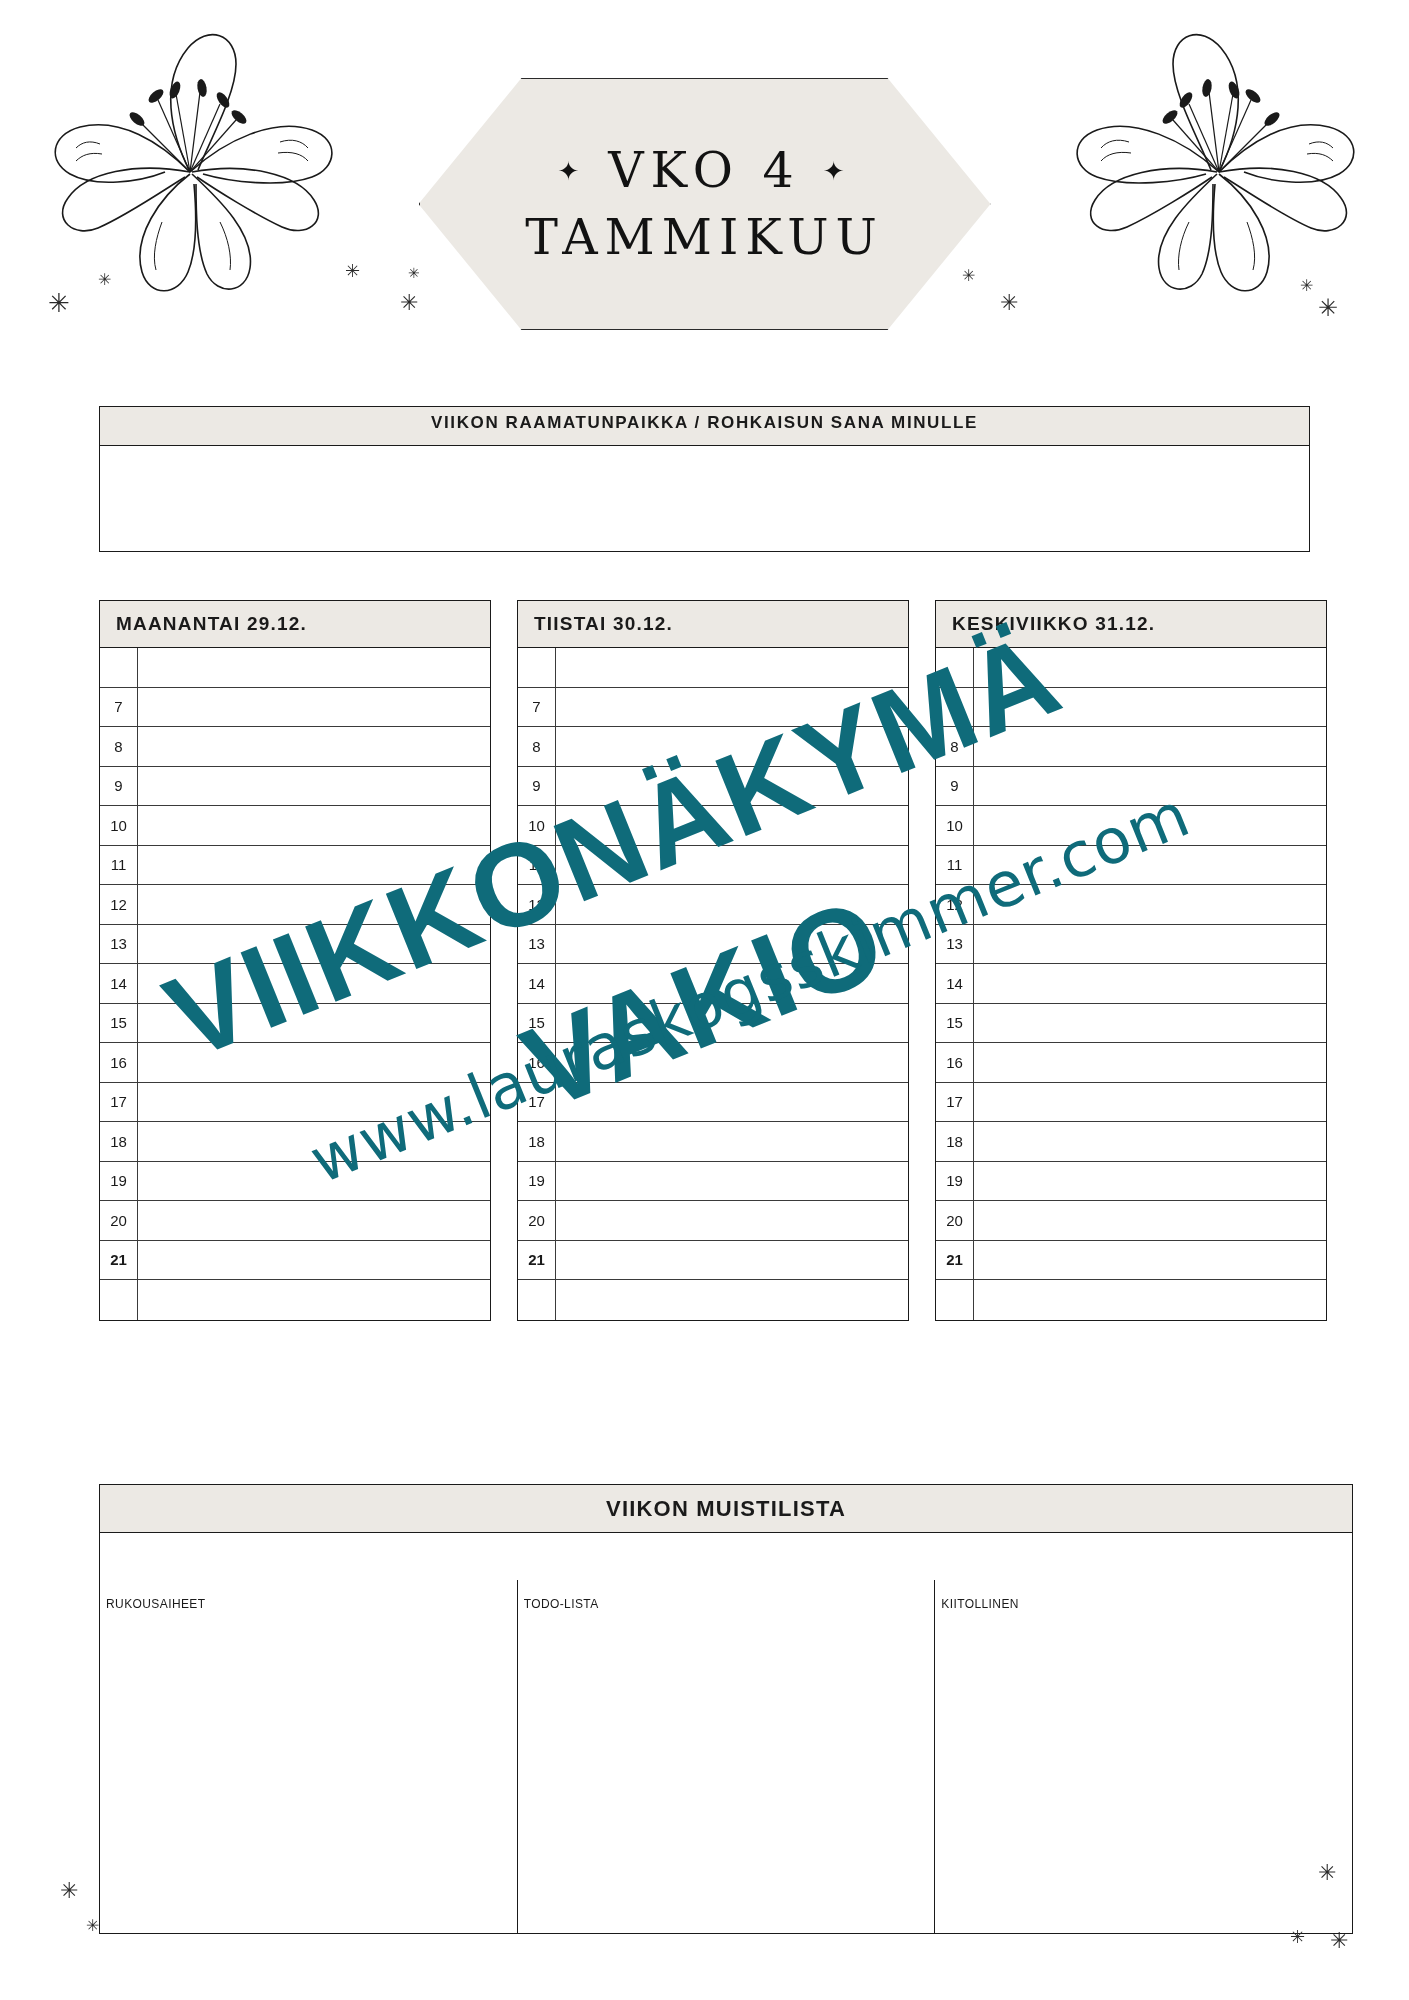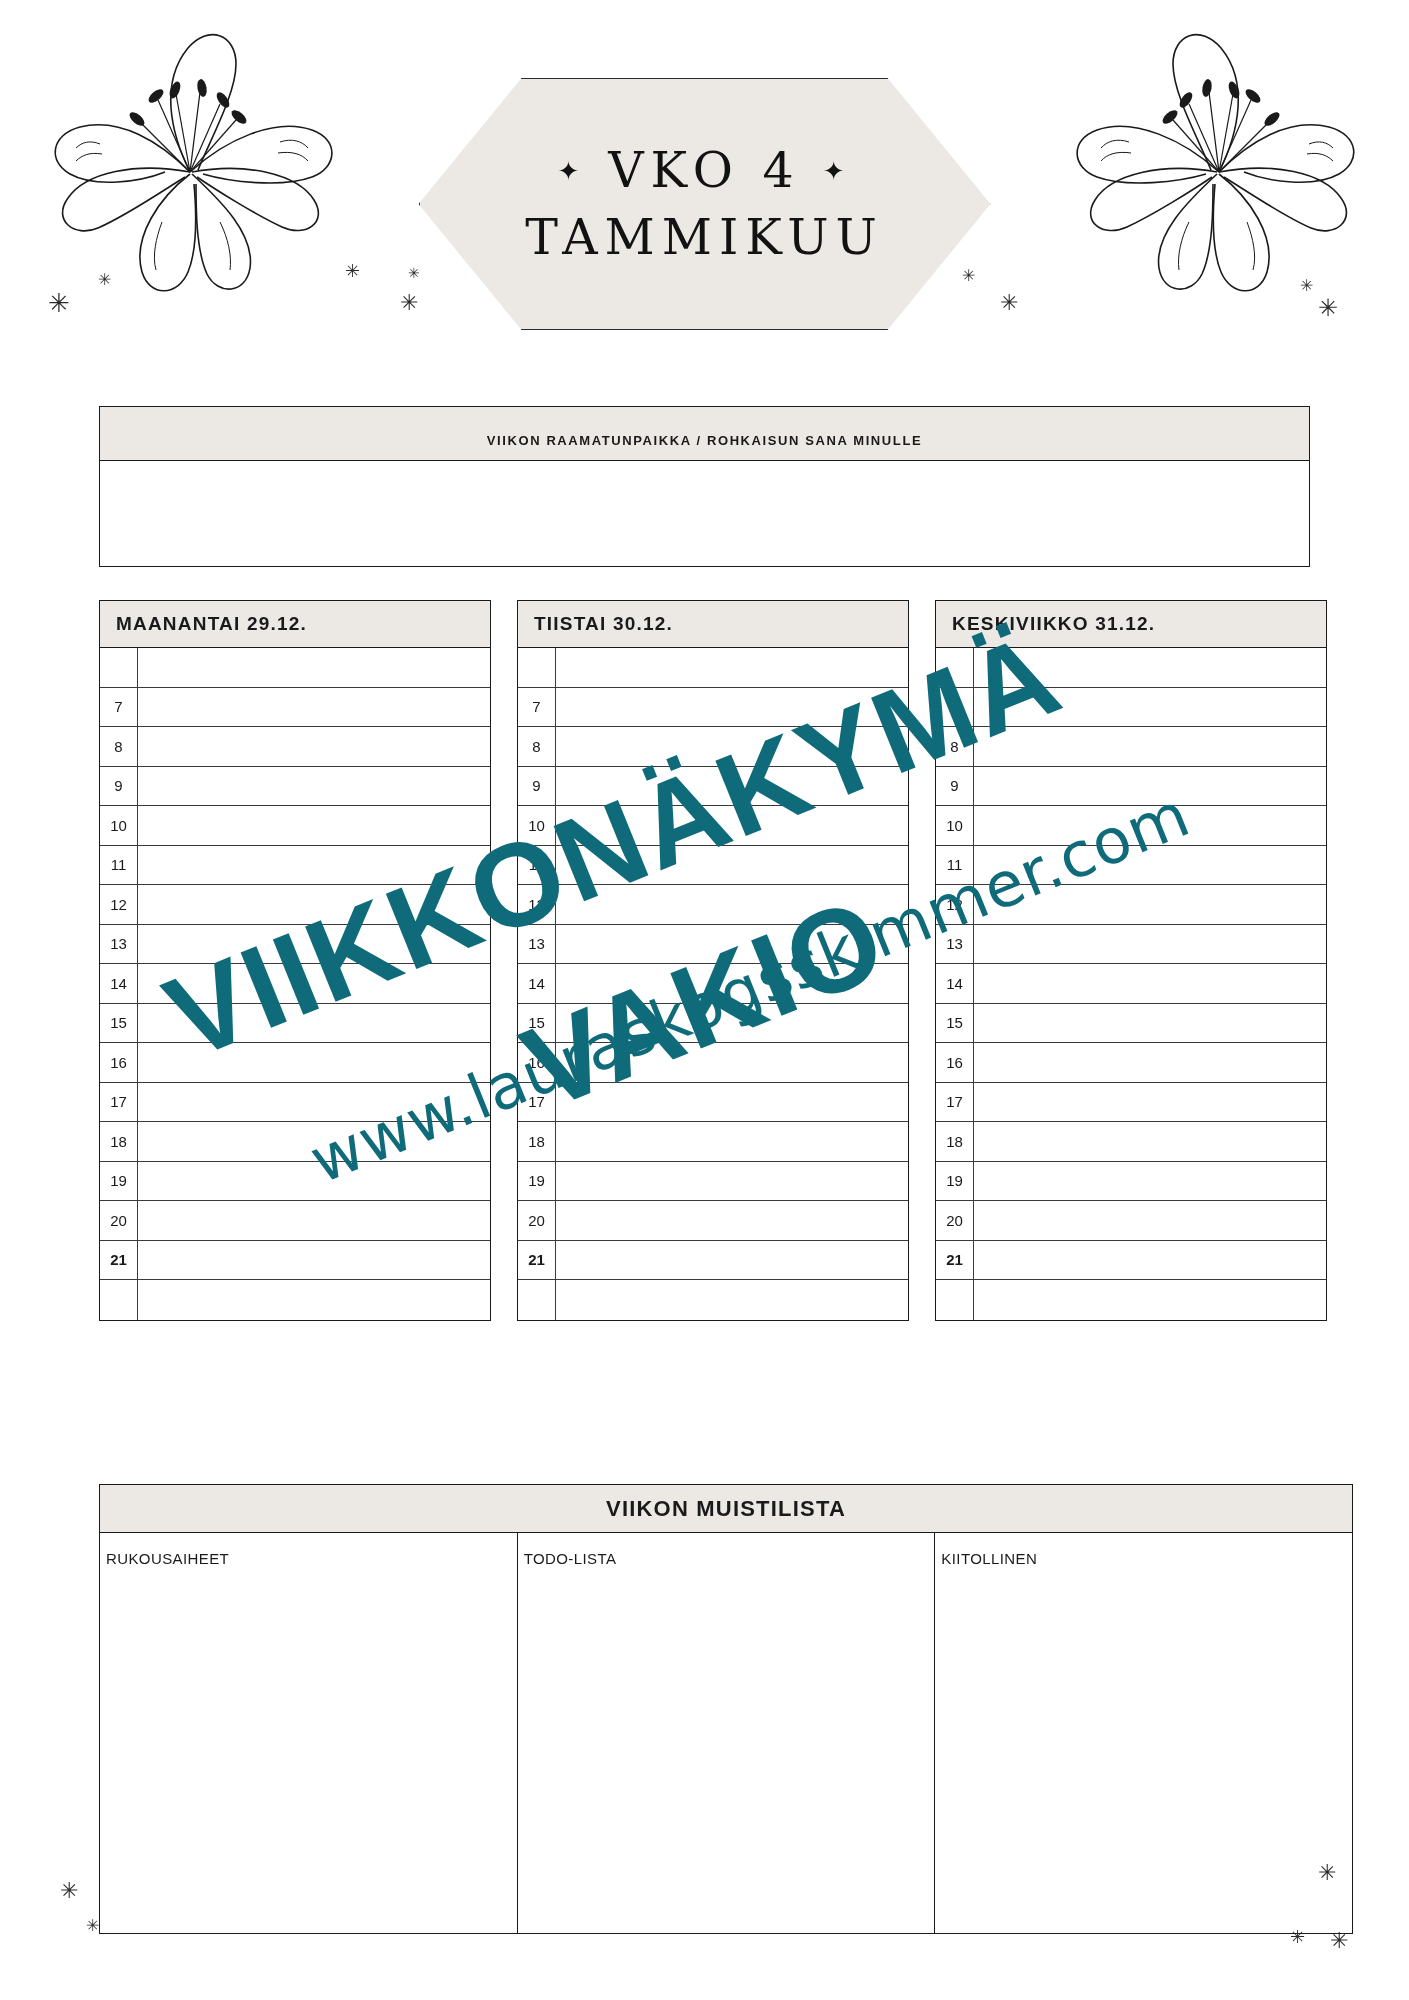--- a/index.html
+++ b/index.html
@@ -97,24 +97,24 @@
     left: 99px;
     top: 406px;
     width: 1211px;
     border: 1.5px solid #1a1a1a;
     box-sizing: border-box;
   }
   .verse-head {
     background: #ece9e4;
     border-bottom: 1.5px solid #1a1a1a;
     text-align: center;
-    font-size: 13px;
+    font-size: 17px;
     font-weight: bold;
     letter-spacing: 1.6px;
-    padding: 26px 0 12px 0;
+    padding: 6px 0 12px 0;
   }
   .verse-body {
     height: 105px;
   }
 
   
   .days {
     position: absolute;
     left: 99px;
     top: 600px;
@@ -186,22 +186,23 @@
   }
   .notes-cols {
     flex: 1;
     display: flex;
   }
   .notes-col {
     flex: 1;
     border-right: 1.5px solid #1a1a1a;
     box-sizing: border-box;
     padding: 17px 0 0 6px;
-    font-size: 15px;
+    font-size: 12px;
     letter-spacing: 0.4px;
+    margin-top: 47px;
   }
   .notes-col:last-child {
     border-right: none;
   }
 
   
   .watermark {
     position: absolute;
     left: 0;
     top: 0;

